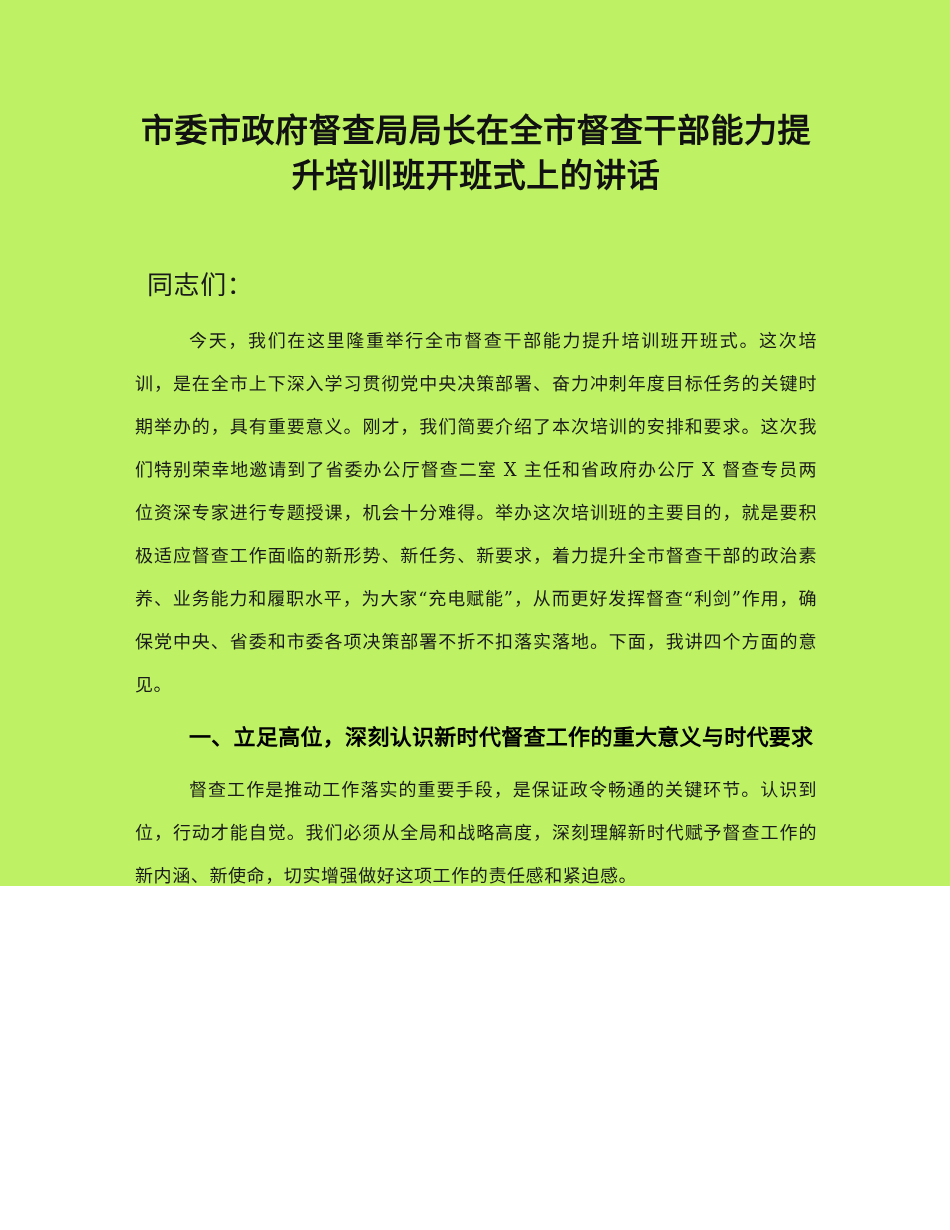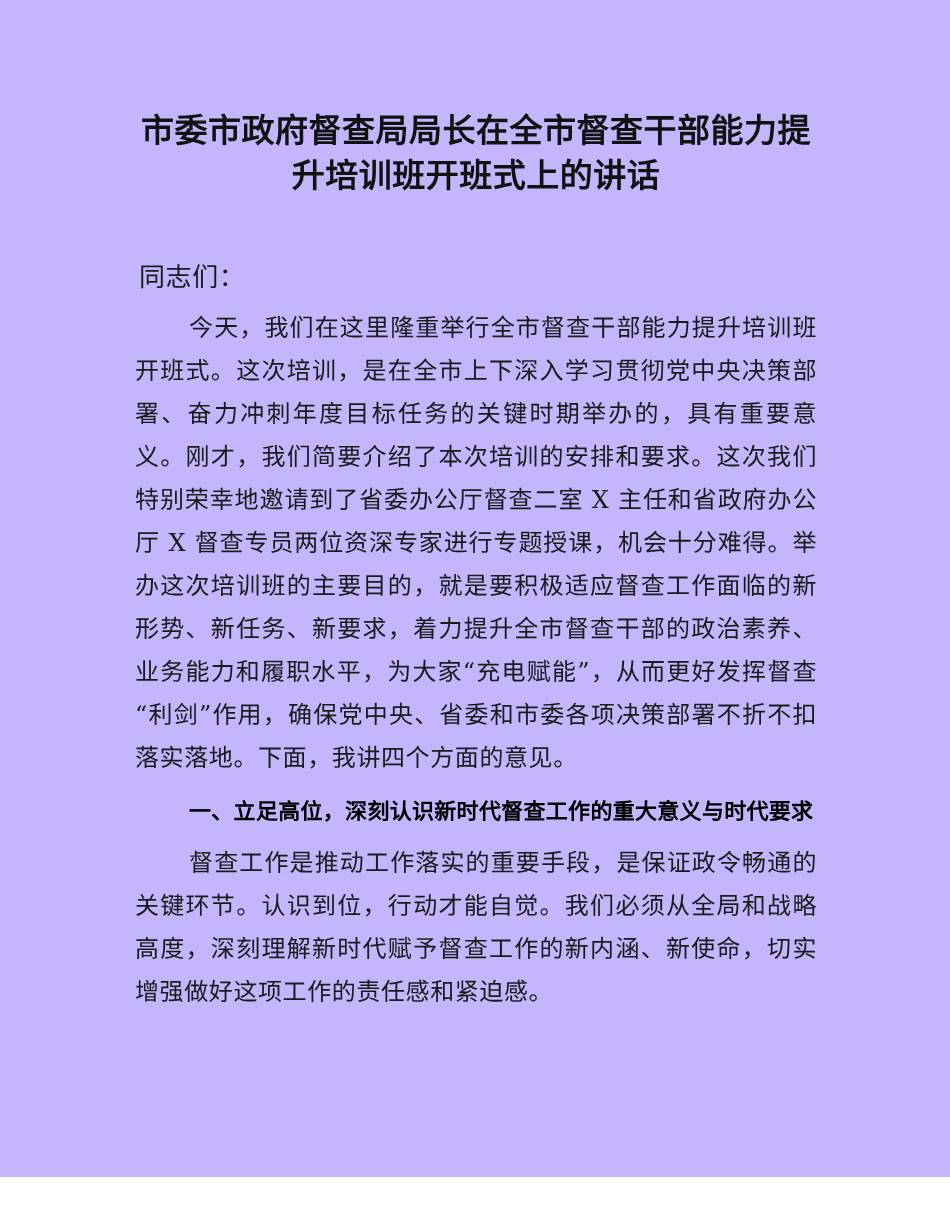--- a/index.html
+++ b/index.html
@@ -13,22 +13,22 @@
     height: 1230px;
     overflow: hidden;
     font-family: "DejaVu Serif", "Liberation Serif", serif;
     color: #000000;
     -webkit-font-smoothing: antialiased;
   }
 
   .page {
     position: relative;
     width: 950px;
-    height: 1177px;
-    background: #c4b5fd;
+    height: 886px;
+    background: #bef264;
     box-sizing: border-box;
     padding: 4px;
   }
 
   .content {
     position: absolute;
     left: 135px;
     top: 0;
     width: 682px;
   }
@@ -46,30 +46,30 @@
     color: #111111;
     white-space: normal;
     word-break: break-all;
   }
 
   
   .salutation {
     font-family: "DejaVu Serif", "Liberation Serif", serif;
     font-size: 26px;
     line-height: 43px;
-    margin: 4px;
+    margin: 12px;
     padding-top: 54px;
     letter-spacing: 0.6px;
     color: #1a1a1a;
   }
 
   
   .para {
     font-family: "DejaVu Serif", "Liberation Serif", serif;
-    font-size: 24px;
+    font-size: 18px;
     line-height: 43px;
     margin: 0;
     text-align: justify;
     text-justify: inter-character;
     text-indent: 54px;
     letter-spacing: 0.6px;
     color: #1a1a1a;
     word-break: break-all;
   }
   .para-spaced {

